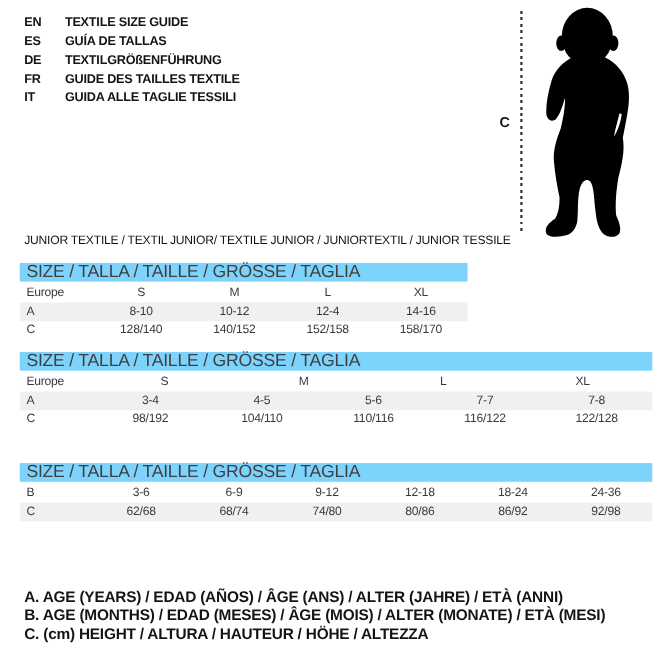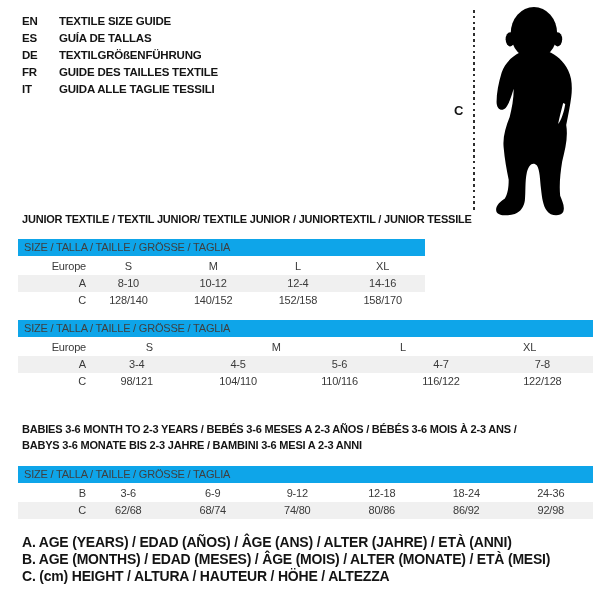--- a/index.html
+++ b/index.html
@@ -22,33 +22,33 @@
     background-image:repeating-linear-gradient(to bottom,#2e2e2e 0 2.6px,transparent 2.6px 5.8px);
   }
   .measure-label{position:absolute;left:14px;top:103px;font-size:13px;font-weight:bold;color:#141414;}
   .baby-svg{position:absolute;left:47px;top:6px;}
   
   .section{position:absolute;left:18px;}
   .sec1{top:212px;width:407px;}
   .sec2{top:320px;width:575px;}
   .sec3{top:421px;width:575px;}
   .sec-title{
-    font-size:11px;font-weight:bold;color:#141414;letter-spacing:-0.2px;
-    margin:0 0 13px 4px;white-space:nowrap;line-height:14px;
+    font-size:11px;font-weight:normal;color:#141414;letter-spacing:-0.2px;
+    margin:0 0 13px 4px;white-space:nowrap;line-height:14px;text-align:right;
   }
   .sec3 .sec-title{margin-bottom:13px;line-height:16px;}
   .sub{font-size:8px;vertical-align:-2px;}
   .size-bar{
-    height:17px;line-height:17px;background:#0ea5e9;color:#3f3f3f;
-    font-size:11px;padding-left:6px;letter-spacing:-0.2px;white-space:nowrap;
+    height:17px;line-height:17px;background:#7dd3fc;color:#3f3f3f;
+    font-size:16px;padding-left:6px;letter-spacing:-0.2px;white-space:nowrap;
     margin-bottom:2px;
   }
   .trow{display:flex;height:17px;line-height:17px;font-size:11px;color:#3a3a3a;letter-spacing:-0.2px;}
   .trow.striped{background:#f0f0f0;}
-  .tlabel{flex:0 0 62px;padding-left:6px;text-align:right;}
+  .tlabel{flex:0 0 62px;padding-left:6px;text-align:left;}
   .tcell{flex:1;text-align:center;}
   
   .legend{position:absolute;top:534px;left:22px;}
   .legend-line{font-size:14px;font-weight:bold;letter-spacing:-0.2px;
     line-height:17px;color:#141414;white-space:nowrap;}
 </style>
 </head>
 <body>
 
 <div class="lang-block">
@@ -144,38 +144,34 @@
     <div class="tcell">S</div>
     <div class="tcell">M</div>
     <div class="tcell">L</div>
     <div class="tcell">XL</div>
   </div>
   <div class="trow striped">
     <div class="tlabel">A</div>
     <div class="tcell">3-4</div>
     <div class="tcell">4-5</div>
     <div class="tcell">5-6</div>
-    <div class="tcell">4-7</div>
+    <div class="tcell">7-7</div>
     <div class="tcell">7-8</div>
   </div>
   <div class="trow">
     <div class="tlabel">C</div>
-    <div class="tcell">98/121</div>
+    <div class="tcell">98/192</div>
     <div class="tcell">104/110</div>
     <div class="tcell">110/116</div>
     <div class="tcell">116/122</div>
     <div class="tcell">122/128</div>
   </div>
 </div>
 
 <div class="section sec3">
-  <div class="sec-title">
-    <div>BABIES 3-6 MONTH TO 2-3 YEARS / BEBÉS 3-6 MESES A 2-3 AÑOS / BÉBÉS 3-6 MOIS À 2-3 ANS /</div>
-    <div>BABYS 3-6 MONATE BIS 2-3 JAHRE / BAMBINI 3-6 MESI A 2-3 ANNI</div>
-  </div>
   <div class="size-bar">SIZE / TALLA / TAILLE / GRÖSSE / TAGLIA</div>
   <div class="trow">
     <div class="tlabel">B</div>
     <div class="tcell">3-6</div>
     <div class="tcell">6-9</div>
     <div class="tcell">9-12</div>
     <div class="tcell">12-18</div>
     <div class="tcell">18-24</div>
     <div class="tcell">24-36</div>
   </div>

